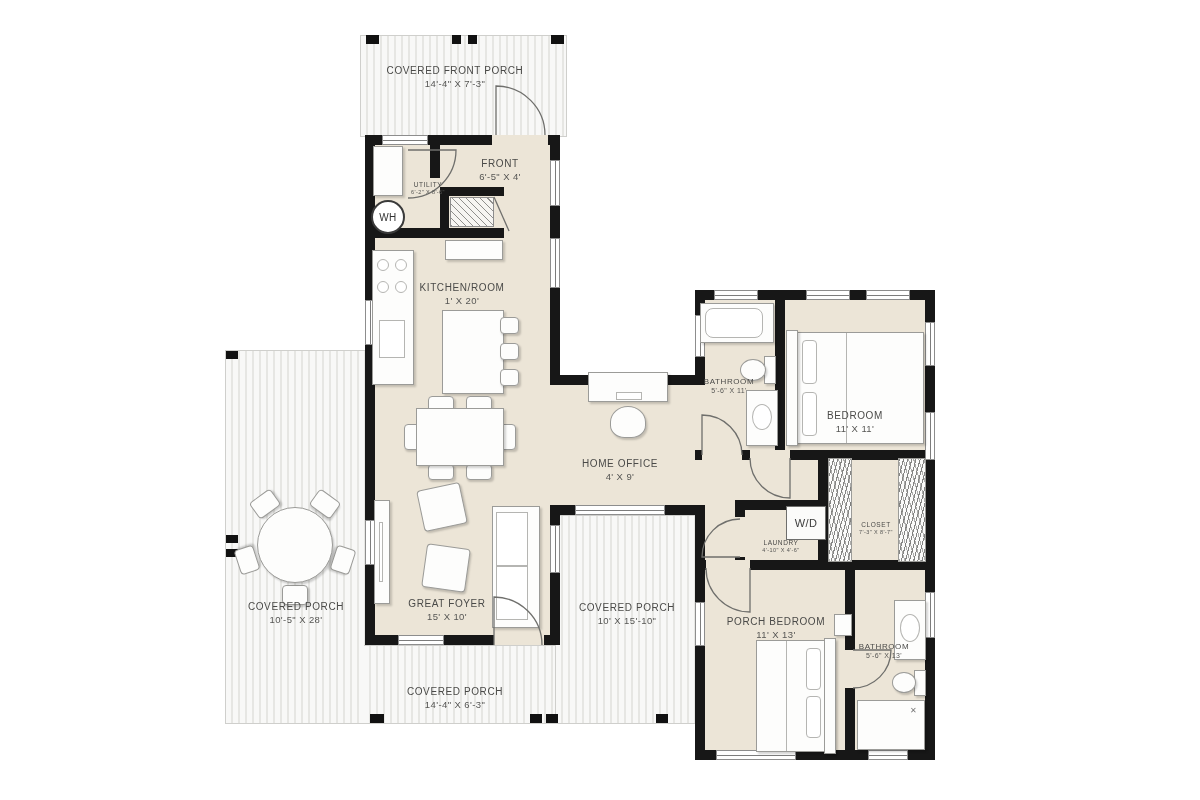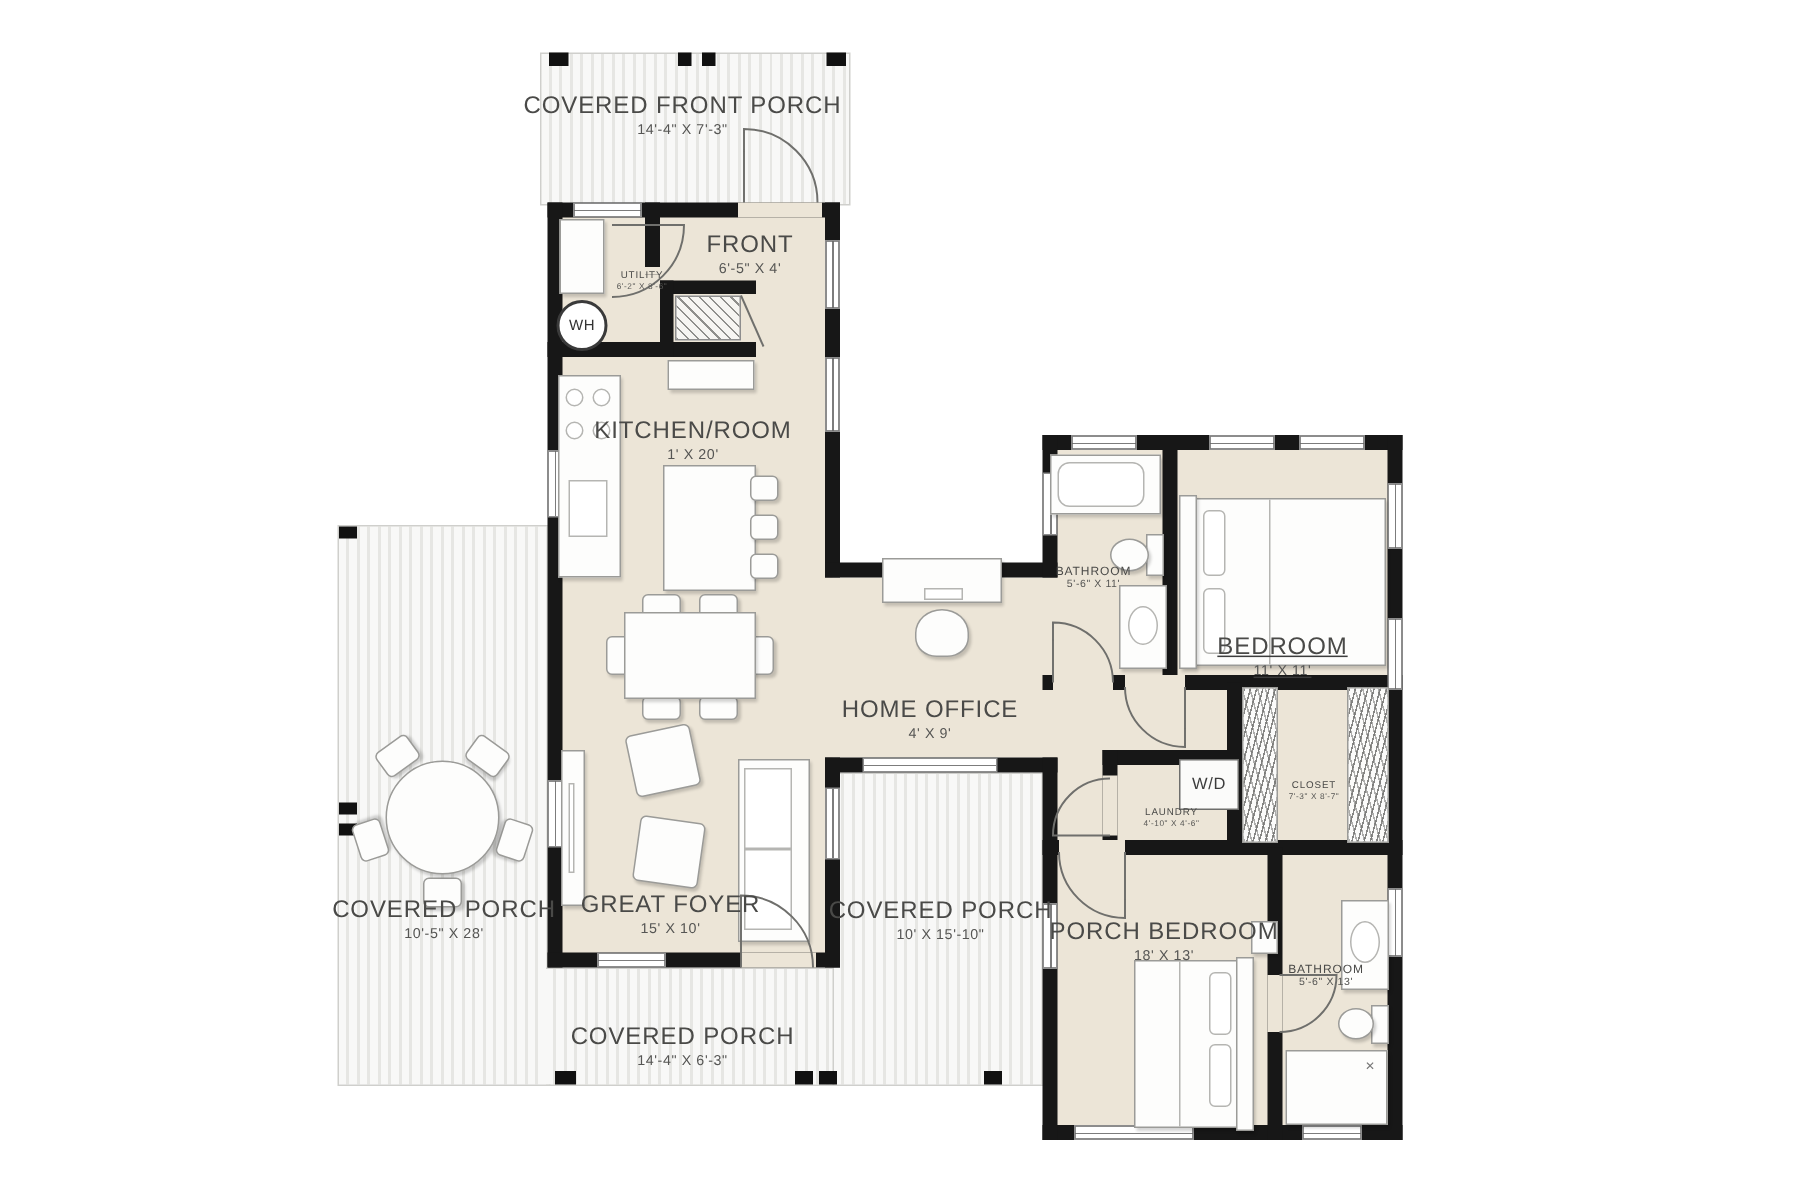--- a/index.html
+++ b/index.html
@@ -24,21 +24,21 @@
   .circle{border-radius:50%;}
   .hatch{position:absolute;background:
      repeating-linear-gradient(105deg,rgba(120,120,118,.9) 0 1px,transparent 1px 4px),
      repeating-linear-gradient(75deg,rgba(120,120,118,.6) 0 1px,transparent 1px 5px),#fbfbfa;
      border:1px solid #9b9b98;box-sizing:border-box;}
   .hatch45{position:absolute;background:
      repeating-linear-gradient(45deg,#8f8f8c 0 1px,transparent 1px 5px),#f6f5f2;
      border:1px solid #8d8d8d;box-sizing:border-box;}
   
   .label{position:absolute;transform:translate(-50%,-50%);text-align:center;white-space:nowrap;line-height:1.25;}
-  .label .name{font-size:16px;letter-spacing:.6px;color:#4a4a48;}
+  .label .name{font-size:10px;letter-spacing:.6px;color:#4a4a48;}
   .label .dims{font-size:9.5px;letter-spacing:.4px;color:#565654;}
   .label.md .name{font-size:8px;}  .label.md .dims{font-size:7px;}
   .label.sm .name{font-size:6.5px;} .label.sm .dims{font-size:5.5px;}
   .wh-circle{position:absolute;width:30px;height:30px;border:2px solid #3a3a3a;border-radius:50%;
              background:#fff;display:flex;align-items:center;justify-content:center;
              font-size:10px;color:#333;letter-spacing:.3px;}
   .wd-box{position:absolute;background:#fbfbfa;border:1px solid #6e6e6c;box-sizing:border-box;
           display:flex;align-items:center;justify-content:center;font-size:11px;color:#3c3c3c;letter-spacing:.4px;}
   svg.overlay{position:absolute;left:0;top:0;pointer-events:none;}
   .tick{position:absolute;background:#111;}
@@ -227,29 +227,29 @@
     <div class="dims">6'-5" X 4'</div>
   </div>
   <div class="label sm" style="left:428px;top:188px;">
     <div class="name">UTILITY</div>
     <div class="dims">6'-2" X 8'-6"</div>
   </div>
   <div class="label" style="left:462px;top:294px;">
     <div class="name">KITCHEN/ROOM</div>
     <div class="dims">1' X 20'</div>
   </div>
-  <div class="label" style="left:620px;top:480px;text-align:center;">
+  <div class="label" style="left:620px;top:470px;text-align:center;">
     <div class="name">HOME OFFICE</div>
     <div class="dims">4' X 9'</div>
   </div>
   <div class="label md" style="left:729px;top:386px;">
     <div class="name">BATHROOM</div>
     <div class="dims">5'-6" X 11'</div>
   </div>
-  <div class="label" style="left:855px;top:438px;text-decoration:underline;">
+  <div class="label" style="left:855px;top:422px;">
     <div class="name">BEDROOM</div>
     <div class="dims">11' X 11'</div>
   </div>
   <div class="label sm" style="left:781px;top:546px;">
     <div class="name">LAUNDRY</div>
     <div class="dims">4'-10" X 4'-6"</div>
   </div>
   <div class="label sm" style="left:876px;top:528px;">
     <div class="name">CLOSET</div>
     <div class="dims">7'-3" X 8'-7"</div>
@@ -261,21 +261,21 @@
   <div class="label" style="left:296px;top:613px;">
     <div class="name">COVERED PORCH</div>
     <div class="dims">10'-5" X 28'</div>
   </div>
   <div class="label" style="left:627px;top:614px;">
     <div class="name">COVERED PORCH</div>
     <div class="dims">10' X 15'-10"</div>
   </div>
   <div class="label" style="left:776px;top:628px;">
     <div class="name">PORCH BEDROOM</div>
-    <div class="dims">18' X 13'</div>
+    <div class="dims">11' X 13'</div>
   </div>
   <div class="label md" style="left:884px;top:651px;">
     <div class="name">BATHROOM</div>
     <div class="dims">5'-6" X 13'</div>
   </div>
   <div class="label" style="left:455px;top:698px;">
     <div class="name">COVERED PORCH</div>
     <div class="dims">14'-4" X 6'-3"</div>
   </div>
 

